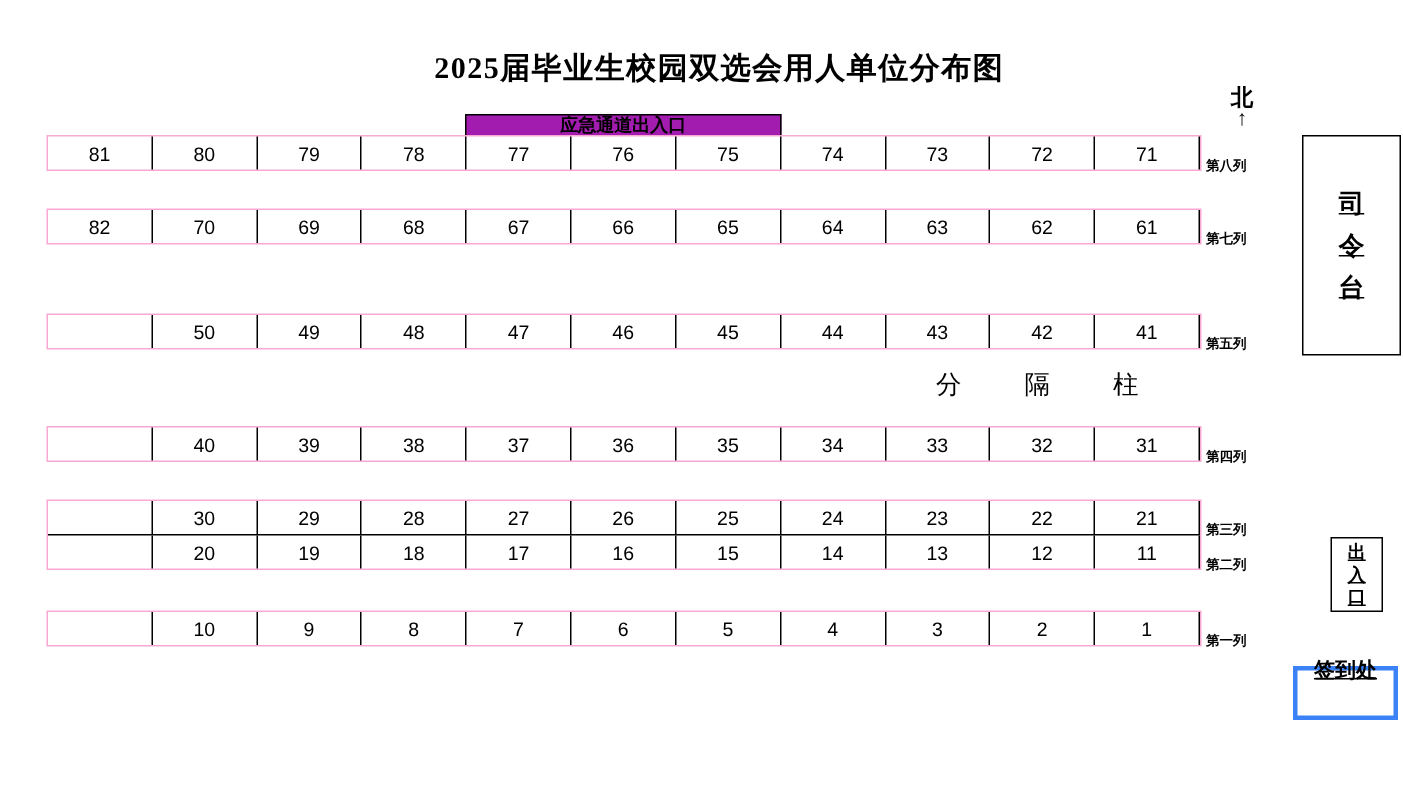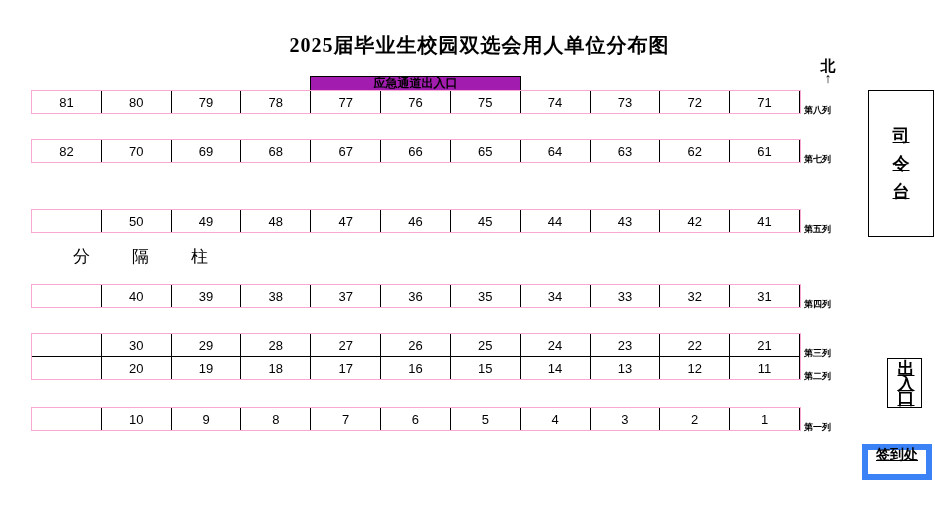--- a/index.html
+++ b/index.html
@@ -31,46 +31,46 @@
     flex:1;border-right:1px solid #000;box-sizing:border-box;
     display:flex;align-items:center;justify-content:center;
     font-size:13px;
   }
   .booth-cell:last-child{border-right:none;}
   .row-label{
     position:absolute;left:calc(100% + 4px);bottom:-4px;
     font-size:9px;font-weight:bold;white-space:nowrap;
   }
   .divider{
-    position:absolute;left:31px;top:244px;width:770px;text-align:left;
+    position:absolute;left:31px;top:244px;width:770px;text-align:right;
     font-family:"Liberation Serif","DejaVu Serif",serif;
     font-size:17px;line-height:26px;letter-spacing:42px;text-indent:42px;
   }
   .stage{
     position:absolute;left:868px;top:90px;width:66px;height:147px;
     border:1px solid #000;box-sizing:border-box;background:#fff;
     display:flex;align-items:center;justify-content:center;text-decoration:underline;
   }
   .stage .vtext{
     width:20px;font-size:17px;font-weight:bold;line-height:28px;
     text-align:center;word-break:break-all;
   }
   .entrance{
     position:absolute;left:887px;top:358px;width:35px;height:50px;
     border:1px solid #000;box-sizing:border-box;background:#fff;
     display:flex;align-items:center;justify-content:center;
   }
   .entrance .vtext{
-    width:14px;font-size:17px;font-weight:bold;line-height:15px;
-    word-break:break-all;text-decoration:underline;
+    width:14px;font-size:12px;font-weight:bold;line-height:15px;
+    text-align:center;word-break:break-all;text-decoration:underline;
   }
   .signin{
     position:absolute;left:862px;top:444px;width:70px;height:36px;
-    border:6px solid #3b82f6;box-sizing:border-box;background:#fff;
-    display:flex;align-items:flex-end;justify-content:center;padding-bottom:10px;
+    border:3px solid #3b82f6;box-sizing:border-box;background:#fff;
+    display:flex;align-items:flex-end;justify-content:center;padding-bottom:21px;
   }
   .signin-label{font-size:14px;font-weight:bold;text-decoration:underline;}
 </style>
 </head>
 <body>
 
 <div class="canvas">
 
   <div class="title">2025届毕业生校园双选会用人单位分布图</div>
 

